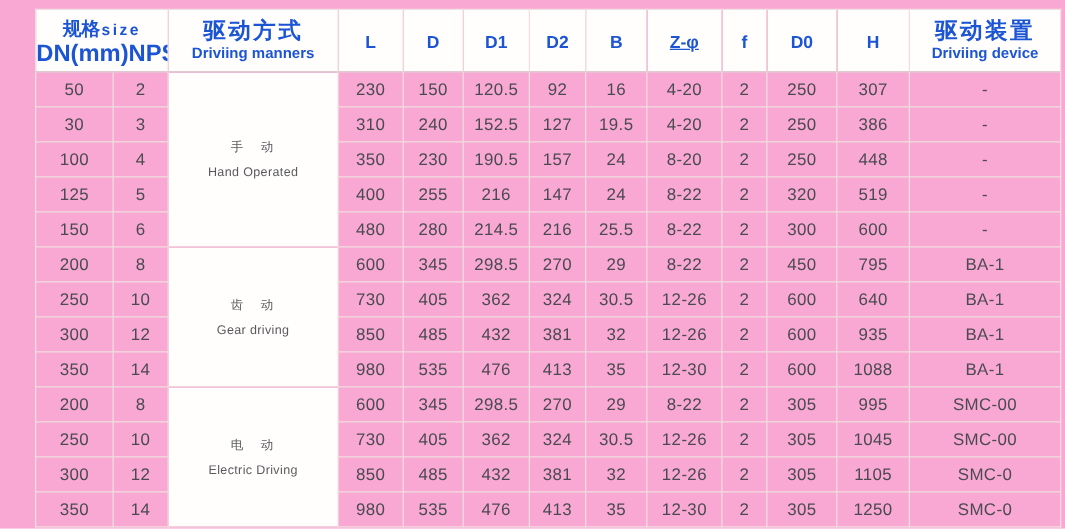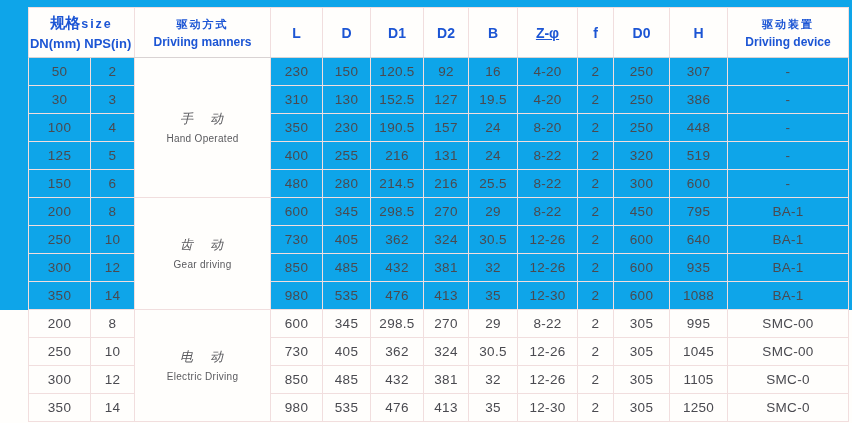--- a/index.html
+++ b/index.html
@@ -1,22 +1,22 @@
 <!DOCTYPE html>
 <html><head>
 <meta charset="utf-8">
 <style>
   * { margin: 0; padding: 0; box-sizing: border-box; }
   html, body { width: 852px; height: 423px; background: #fffefc; overflow: hidden; }
   body { font-family: "Liberation Sans", "DejaVu Sans", sans-serif; }
 
   .page {
     position: relative;
-    width: 852px; height: 310px;
-    background: #0ea5e9;
+    width: 852px; height: 423px;
+    background: #f9a8d4;
   }
 
   table.spec {
     position: absolute;
     left: 28px; top: 7px;
     width: 820px;
     border-collapse: collapse;
     table-layout: fixed;
     border: 1px solid #e7d9d9;
     border-top: 1px solid #d9d3d3;
@@ -42,31 +42,31 @@
   tbody td {
     height: 28px;
     font-size: 13.5px;
     color: #4a4a50;
     letter-spacing: 0.3px;
   }
 
   
   .spec-th .spec-top { font-size: 15px; line-height: 20px; margin-top: 2px; }
   .spec-th .en-sub { font-size: 12.5px; letter-spacing: 2px; margin-left: 1px; }
-  .spec-th .spec-sub { display: flex; font-size: 13px; line-height: 20px; }
+  .spec-th .spec-sub { display: flex; font-size: 19px; line-height: 20px; }
   .spec-th .spec-sub span { flex: 1; }
 
-  .two-line-th div:first-child { font-size: 11px; line-height: 19px; letter-spacing: 2px; }
+  .two-line-th div:first-child { font-size: 18px; line-height: 19px; letter-spacing: 2px; }
   .two-line-th div:last-child  { font-size: 12px; line-height: 17px; letter-spacing: 0; }
 
   td.manner {
     color: #5a5a5e;
     background: #fffefc;
   }
-  td.manner .m-cn { font-size: 13px; letter-spacing: 2px; line-height: 22px; font-style: italic; }
+  td.manner .m-cn { font-size: 10px; letter-spacing: 2px; line-height: 22px; }
   td.manner .m-en { font-size: 10px; line-height: 18px; }
 
   .zphi { font-style: normal; text-decoration: underline; }
 </style>
 </head>
 <body>
 
 <div class="page">
   <table class="spec">
     <colgroup>
@@ -130,21 +130,21 @@
           <td>4-20</td>
           <td>2</td>
           <td>250</td>
           <td>307</td>
           <td>-</td>
         </tr>
         <tr>
           <td>30</td>
           <td>3</td>
           <td>310</td>
-          <td>130</td>
+          <td>240</td>
           <td>152.5</td>
           <td>127</td>
           <td>19.5</td>
           <td>4-20</td>
           <td>2</td>
           <td>250</td>
           <td>386</td>
           <td>-</td>
         </tr>
         <tr>
@@ -160,21 +160,21 @@
           <td>250</td>
           <td>448</td>
           <td>-</td>
         </tr>
         <tr>
           <td>125</td>
           <td>5</td>
           <td>400</td>
           <td>255</td>
           <td>216</td>
-          <td>131</td>
+          <td>147</td>
           <td>24</td>
           <td>8-22</td>
           <td>2</td>
           <td>320</td>
           <td>519</td>
           <td>-</td>
         </tr>
         <tr>
           <td>150</td>
           <td>6</td>

